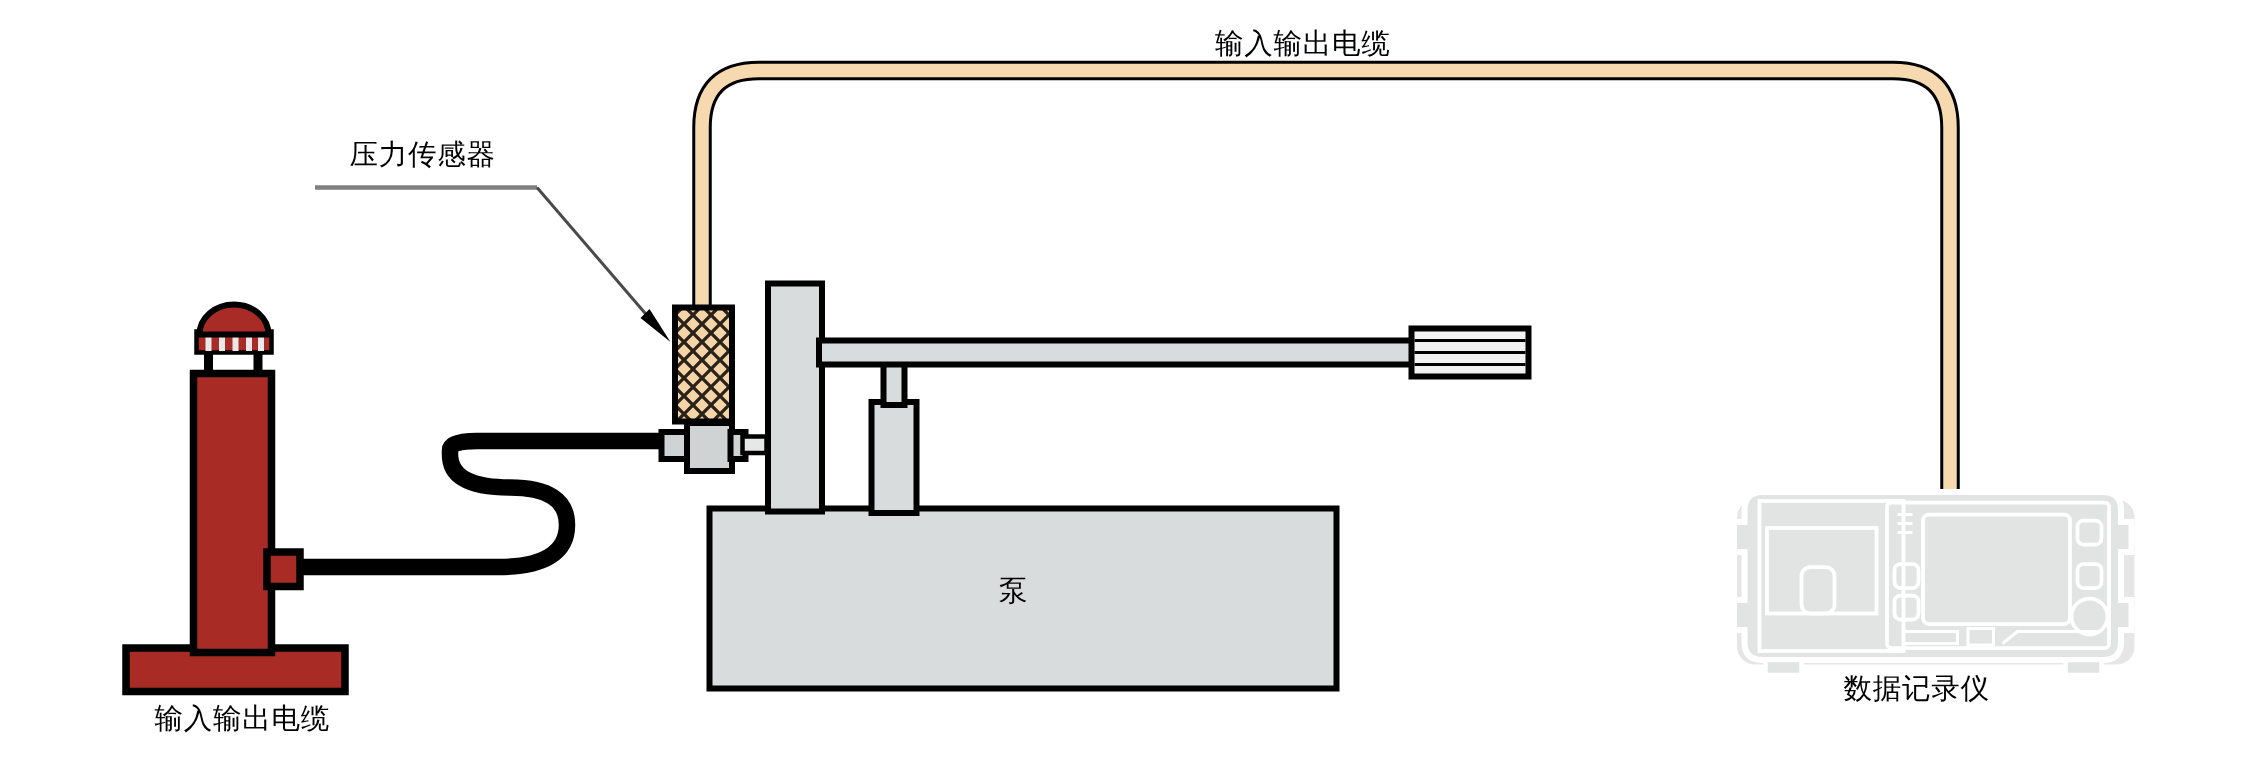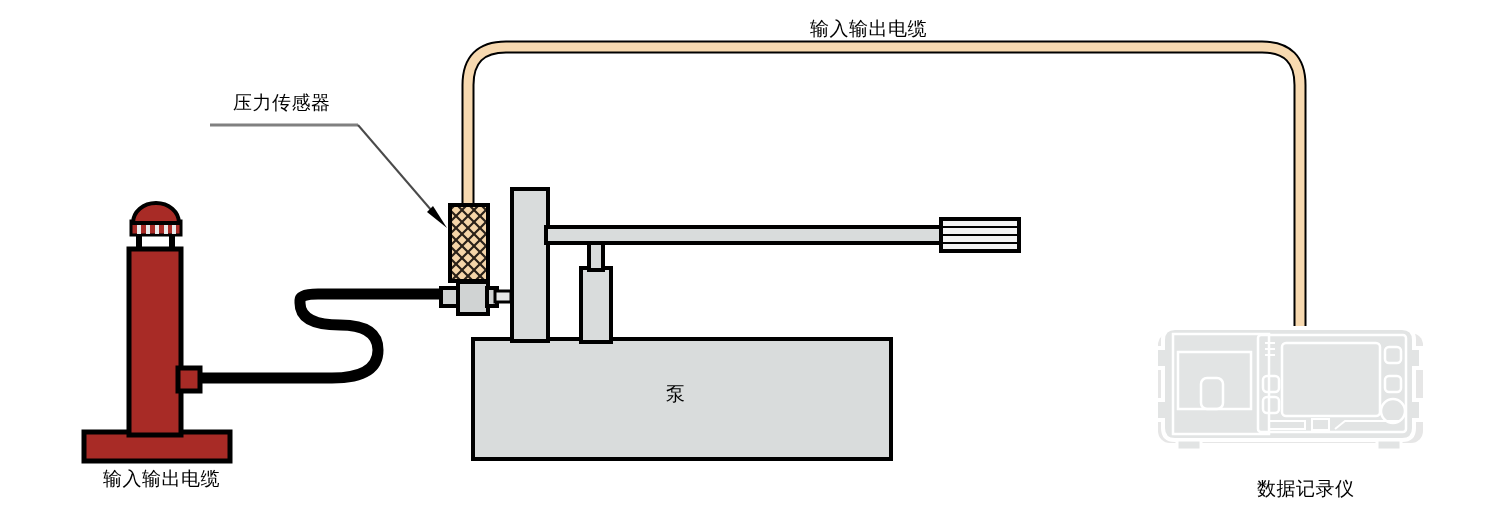--- a/index.html
+++ b/index.html
@@ -28,21 +28,21 @@
     position: absolute;
     font-family: "Liberation Sans", "DejaVu Sans", sans-serif;
     font-size: 19px;
     color: #000000;
     white-space: nowrap;
     letter-spacing: 0.5px;
   }
   .label-cable   { left: 810px;  top: 16px;  }
   .label-sensor  { left: 233px;  top: 90px;  }
   .label-jack    { left: 103px;  top: 466px; }
-  .label-logger  { left: 1229px; top: 476px; margin-left: 28px; }
+  .label-logger  { left: 1229px; top: 446px; }
   .label-pump {
     position: absolute;
     left: 666px;
     top: 381px;
     font-size: 19px;
     color: #000000;
     font-family: "Liberation Sans", "DejaVu Sans", sans-serif;
   }
 </style>
 </head>

